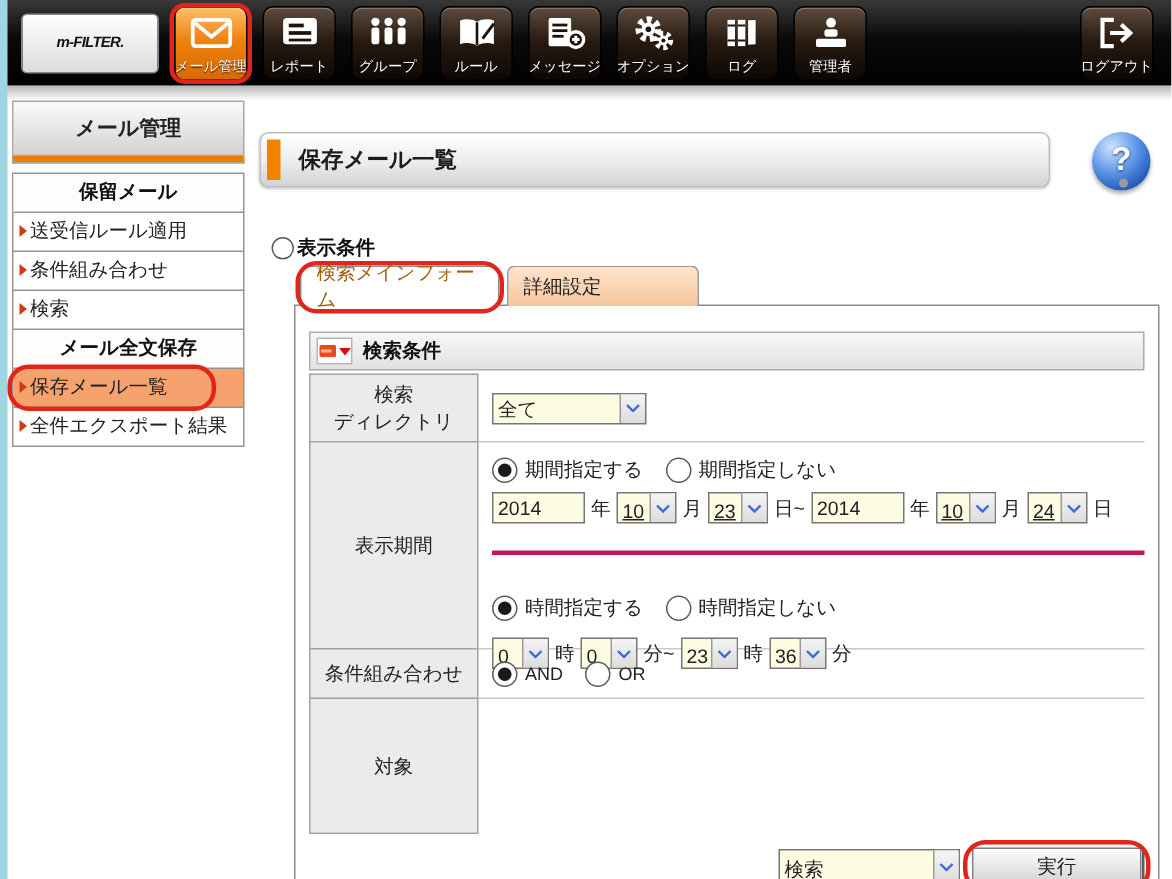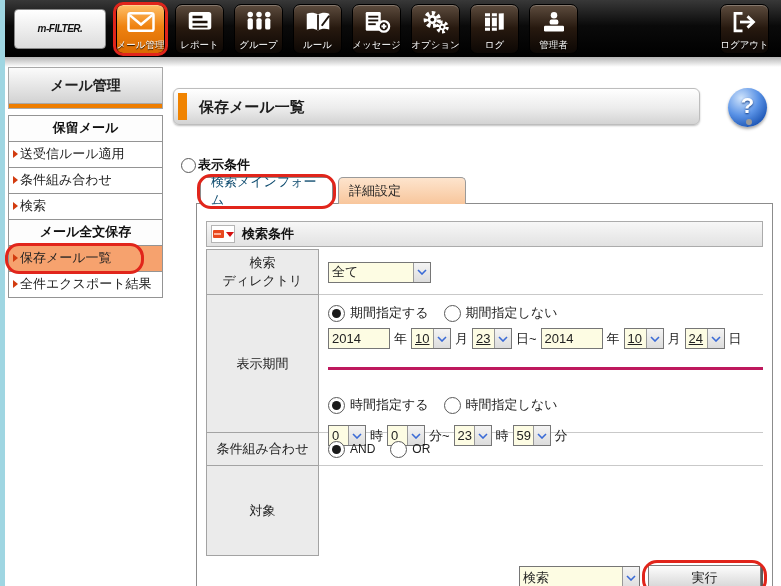--- a/index.html
+++ b/index.html
@@ -67,21 +67,21 @@
 
   .radio { display:inline-block; width:15px; height:15px; border-radius:50%; border:1px solid #5a5a5a;
     background:#fff; position:relative; flex:none; cursor:pointer; }
   .radio.big { width:17px; height:17px; }
   .radio.checked::after { content:""; position:absolute; left:3px; top:3px; right:3px; bottom:3px;
     border-radius:50%; background:#1a1a1a; }
 
   .tabs { display:flex; gap:5px; margin-left:27px; margin-top:3px; position:relative; z-index:3; }
   .tab { height:27px; border-radius:5px 5px 0 0; font-size:13px; display:flex; align-items:center;
     padding:0 10px; cursor:pointer; }
-  .tab.active { position:relative; width:133px; background:#fff; border:1px solid #8c8c8c; border-bottom:none; color:#0c4a6e; }
+  .tab.active { position:relative; width:133px; background:#fff; border:1px solid #8c8c8c; border-bottom:none; color:#a16207; }
   .tab.inactive { width:128px; background:linear-gradient(#fde4cd,#f8c69c); border:1px solid #9a9a9a;
     border-bottom:none; color:#222; }
 
   .panel { margin-left:23px; margin-top:-1px; border:1px solid #8c8c8c; background:#fff;
     height:386px; padding:17px 9px 0 9px; position:relative; z-index:1; }
 
   .form-header { height:26px; background:linear-gradient(#f7f7f7,#e2e2e2); border:1px solid #ababab;
     display:flex; align-items:center; gap:7px; padding-left:4px; }
   .folder-box { width:24px; height:18px; background:#fff; border:1px solid #b5b5b5;
     display:flex; align-items:center; justify-content:center; gap:2px; }
@@ -95,21 +95,21 @@
   .fcell-label { width:113px; flex:none; background:#ebebeb; border:1px solid #a3a3a3; margin-top:-1px;
     display:flex; flex-direction:column; align-items:center; justify-content:center; font-size:13px; color:#222;
     text-align:center; line-height:1.35; }
   .fcell-content { flex:1; min-width:0; padding-left:9px; border-bottom:1px solid #c9c9c9;
     display:flex; flex-direction:column; justify-content:center; }
   .rline { display:flex; align-items:center; gap:5px; font-size:13px; color:#222; }
   .rlabel { margin-right:10px; }
 
   .txt-input { width:62px; height:21px; background:#fdfce3; border:1px solid #767676;
     font-size:13px; padding:0 3px; font-family:inherit; color:#222; }
-  .sel { display:inline-flex; align-items:center; height:21px; background:#fdfce3; border:1px solid #767676; cursor:pointer; }
+  .sel { display:inline-flex; align-items:flex-end; height:21px; background:#fdfce3; border:1px solid #767676; cursor:pointer; }
   .sel .val { font-size:13px; padding:0 3px; color:#222; flex:1; white-space:nowrap; overflow:hidden; }
   .sel .arrowbox { width:17px; align-self:stretch; border-left:1px solid #999;
     background:linear-gradient(#f4f4f4,#dcdcdc); display:flex; align-items:center; justify-content:center; }
   .sel.w100 { width:103px; } .sel.w40 { width:40px;text-decoration:underline; } .sel.w38 { width:38px; } .sel.w120 { width:121px; height:24px; }
 
   .row-dir { height:45px; }
   .row-period { height:138px; }
   .row-period .fcell-content { padding-top:2px; justify-content:flex-start; }
   .sub-sep { border-bottom:3px solid #be185d; padding-bottom:18px; margin-bottom:16px; }
   .row-combine { height:33px; }
@@ -419,21 +419,21 @@
                 <span class="sel w38">
                     <span class="val">23</span>
                     <span class="arrowbox">
                       <svg width="10" height="6" viewBox="0 0 10 6">
                         <polyline points="1,1 5,5 9,1" fill="none" stroke="#3b6bd6" stroke-width="1.6"></polyline>
                       </svg>
                     </span>
                   </span>
                 <span>時</span>
                 <span class="sel w38">
-                    <span class="val">59</span>
+                    <span class="val">36</span>
                     <span class="arrowbox">
                       <svg width="10" height="6" viewBox="0 0 10 6">
                         <polyline points="1,1 5,5 9,1" fill="none" stroke="#3b6bd6" stroke-width="1.6"></polyline>
                       </svg>
                     </span>
                   </span>
                 <span>分</span>
               </div>
             </div>
           </div>

